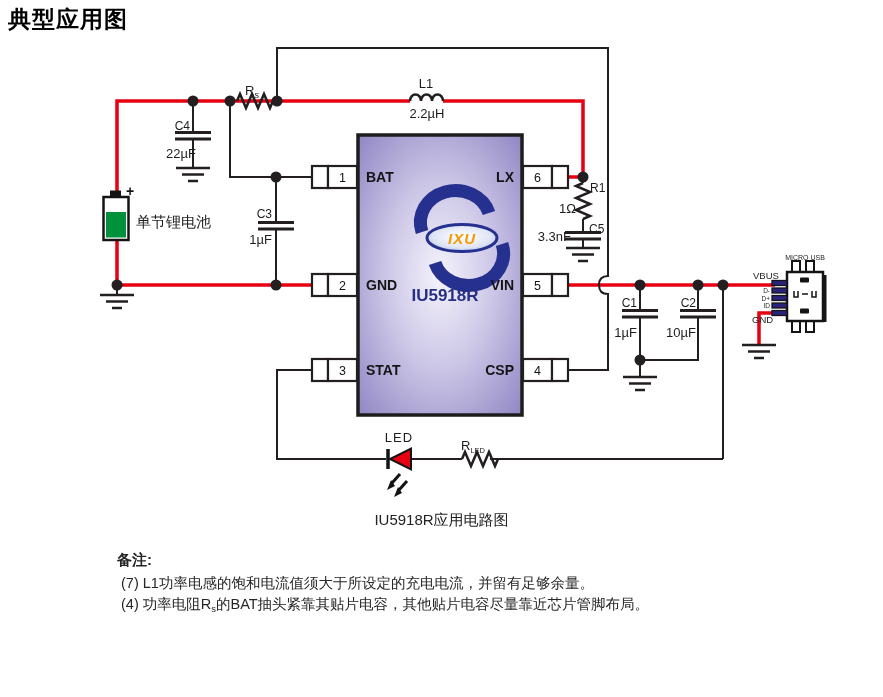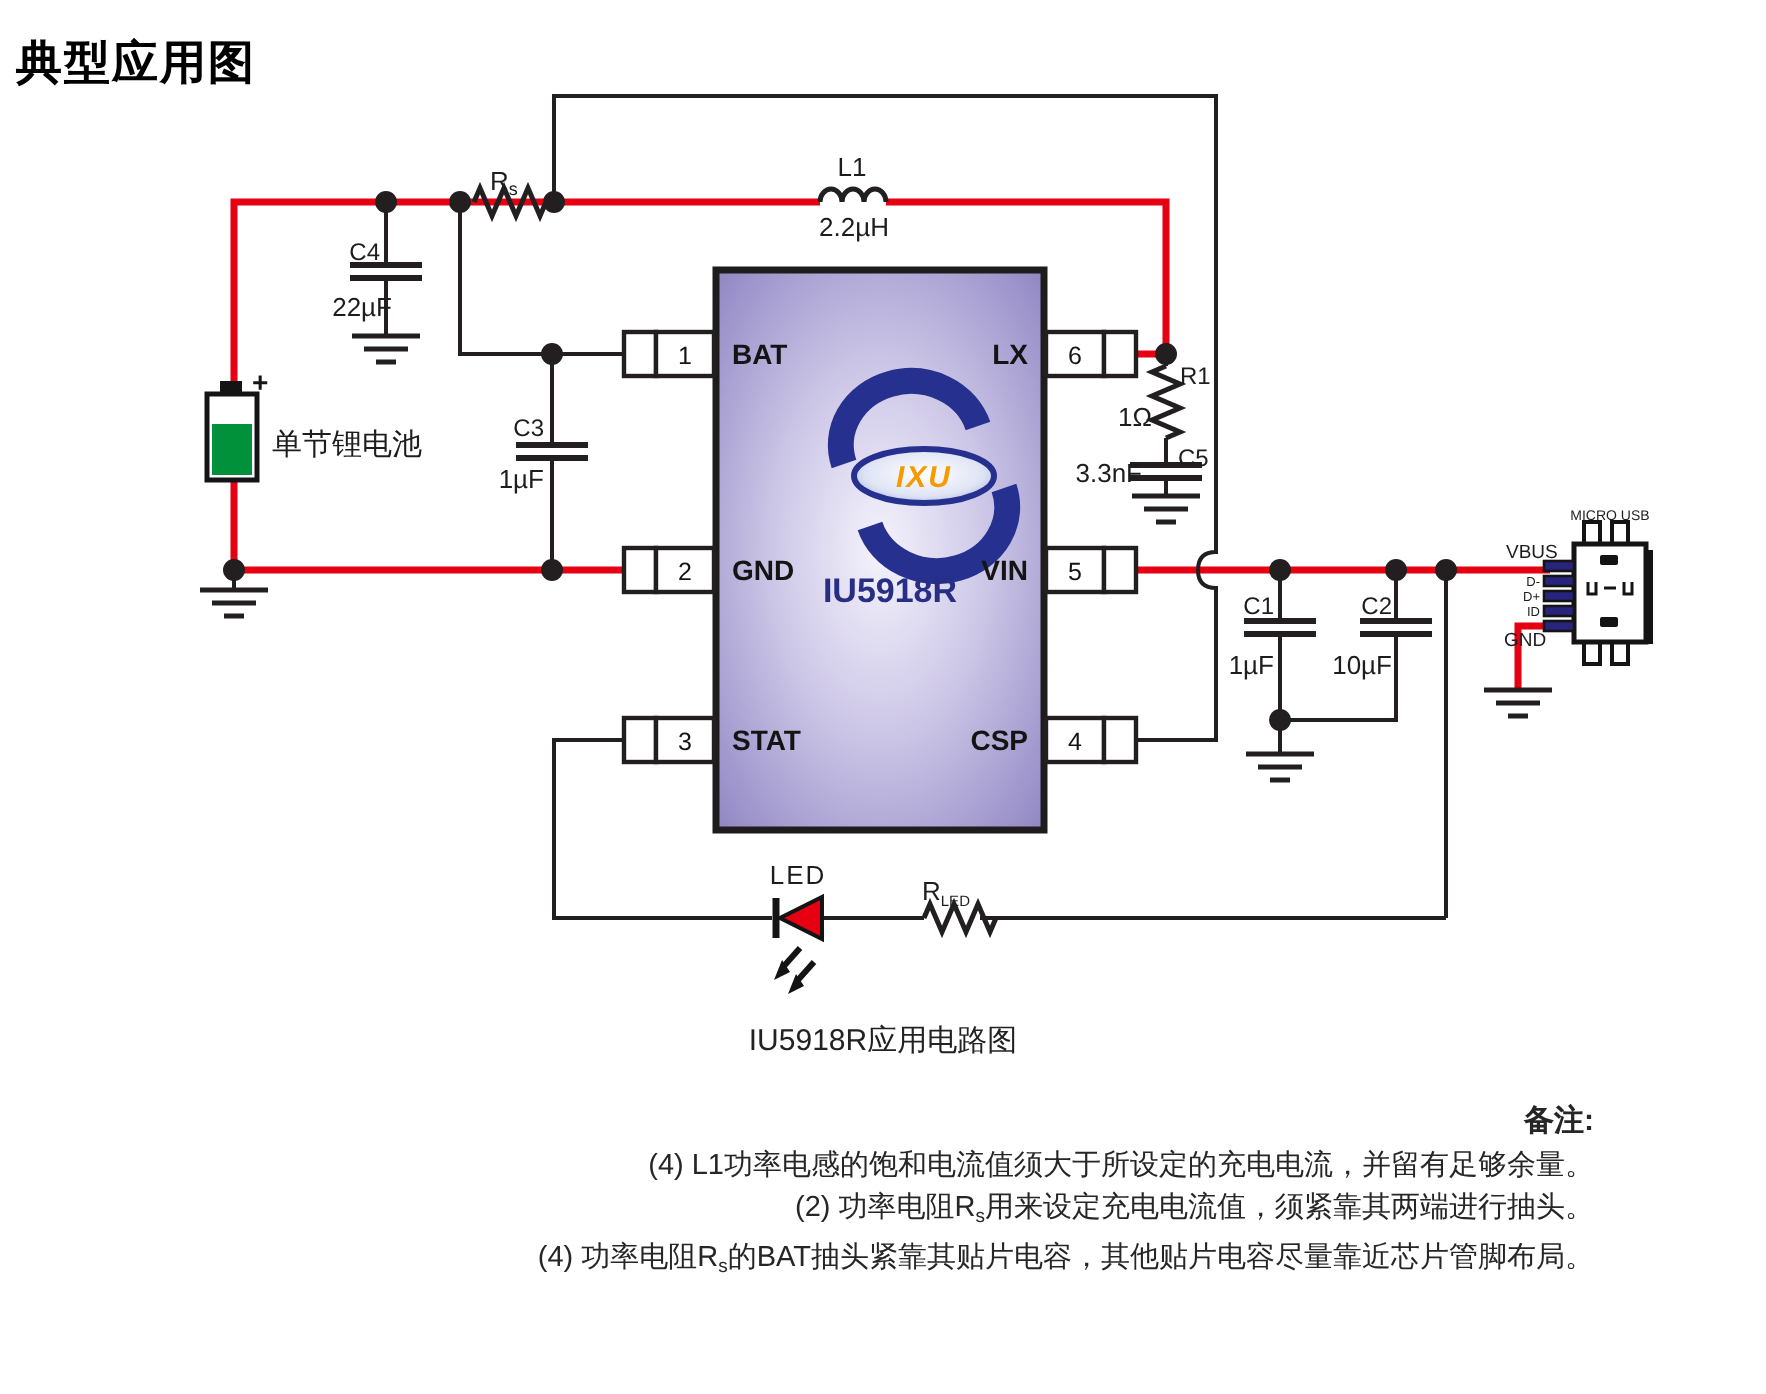--- a/index.html
+++ b/index.html
@@ -2,23 +2,23 @@
 <html><head>
 <meta charset="utf-8">
 <style>
   html,body{margin:0;padding:0;}
   body{
     width:883px;height:697px;position:relative;background:#fff;overflow:hidden;
     font-family:"Liberation Sans",sans-serif;
     --red:#e60012;--blk:#231f20;--navy:#272f85;--orange:#f59a00;
     --green:#00913a;--pinblue:#28247e;
   }
-  .page-title{position:absolute;left:8px;top:16px;font-size:23px;font-weight:800;color:#000;letter-spacing:1px;}
+  .page-title{position:absolute;left:8px;top:4px;font-size:23px;font-weight:800;color:#000;letter-spacing:1px;}
   .caption{position:absolute;left:0;top:511px;width:883px;text-align:center;font-size:15px;color:#222;}
-  .notes{position:absolute;left:117px;top:551px;width:680px;color:#262626;text-align:right;}
+  .notes{position:absolute;left:117px;top:551px;width:680px;color:#262626;}
   .notes-heading{font-size:15px;font-weight:bold;margin-bottom:3px;}
   .note-line{font-size:14.5px;line-height:21px;padding-left:4px;white-space:nowrap;}
   .note-line .sub{font-size:9.5px;vertical-align:-3px;}
   svg{position:absolute;left:0;top:0;}
   
   .rw{stroke:var(--red);stroke-width:3.5;fill:none;}
   .bw{stroke:var(--blk);stroke-width:2;fill:none;}
   .comp{stroke:var(--blk);stroke-width:2.5;fill:none;}
   .cap{stroke:var(--blk);stroke-width:3;fill:none;}
   .gndg{stroke:var(--blk);stroke-width:2.5;}
@@ -229,17 +229,16 @@
     <circle class="dot" cx="723" cy="285" r="5.5"></circle>
     <circle class="dot" cx="640" cy="360" r="5.5"></circle>
   </g>
 </svg>
 
 <div class="caption">IU5918R应用电路图</div>
 
 <div class="notes">
   <div class="notes-heading">备注:</div>
   <div>
-      <div class="note-line"><span>(4) L1功率电感的饱和电流值须大于所设定的充电电流，并留有足够余量。</span></div>
-      <div class="note-line"><span>(2) 功率电阻R</span><span class="sub">s</span><span>用来设定充电电流值，须紧靠其两端进行抽头。</span></div>
+      <div class="note-line"><span>(7) L1功率电感的饱和电流值须大于所设定的充电电流，并留有足够余量。</span></div>
       <div class="note-line"><span>(4) 功率电阻R</span><span class="sub">s</span><span>的BAT抽头紧靠其贴片电容，其他贴片电容尽量靠近芯片管脚布局。</span></div>
     </div>
 </div>
 
 </body></html>

